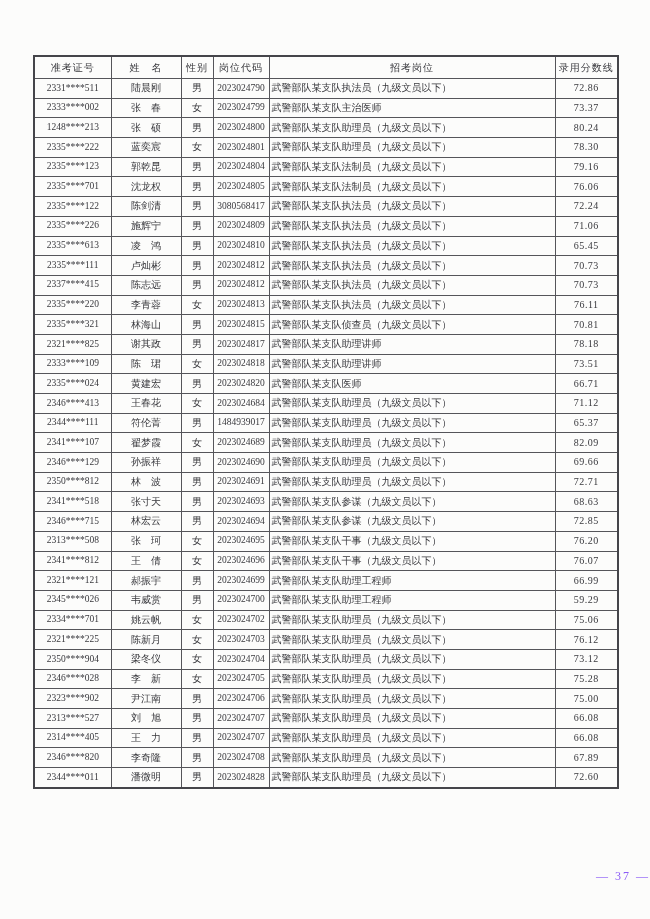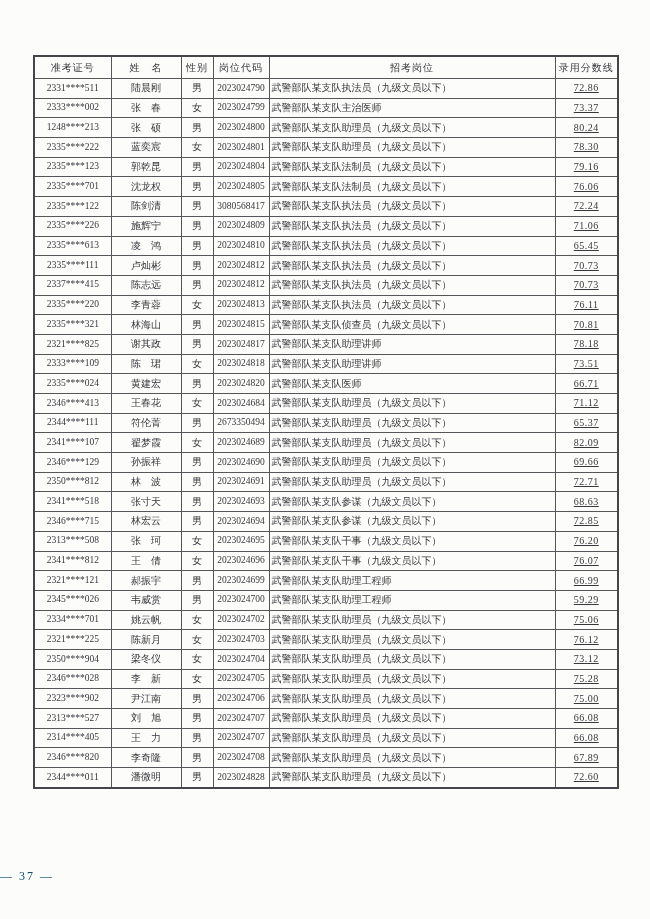--- a/index.html
+++ b/index.html
@@ -42,35 +42,34 @@
     letter-spacing: 1px;
   }
   table.results td {
     height: 18.7px;
   }
   table.results td.col-position {
     text-align: left;
   }
   table.results td.col-score {
     letter-spacing: 0.5px;
-    text-decoration: underline;
   }
   table.results td.col-ticket,
   table.results td.col-code {
     font-size: 9.5px;
   }
   .footer-pageno {
     position: absolute;
     left: 0;
     right: 0;
     top: 869px;
-    text-align: left;
+    text-align: right;
     font-size: 12px;
     letter-spacing: 2px;
-    color: #0c4a6e;
+    color: #8b5cf6;
   }
 </style>
 </head>
 <body>
 
 <div class="page">
 
   <table class="results">
     <colgroup>
       <col style="width:77px">
@@ -224,21 +223,21 @@
           <td class="col-name">王春花</td>
           <td class="col-gender">女</td>
           <td class="col-code">2023024684</td>
           <td class="col-position">武警部队某支队助理员（九级文员以下）</td>
           <td class="col-score">71.12</td>
         </tr>
         <tr>
           <td class="col-ticket">2344****111</td>
           <td class="col-name">符伦菁</td>
           <td class="col-gender">男</td>
-          <td class="col-code">2673350494</td>
+          <td class="col-code">1484939017</td>
           <td class="col-position">武警部队某支队助理员（九级文员以下）</td>
           <td class="col-score">65.37</td>
         </tr>
         <tr>
           <td class="col-ticket">2341****107</td>
           <td class="col-name">翟梦霞</td>
           <td class="col-gender">女</td>
           <td class="col-code">2023024689</td>
           <td class="col-position">武警部队某支队助理员（九级文员以下）</td>
           <td class="col-score">82.09</td>

